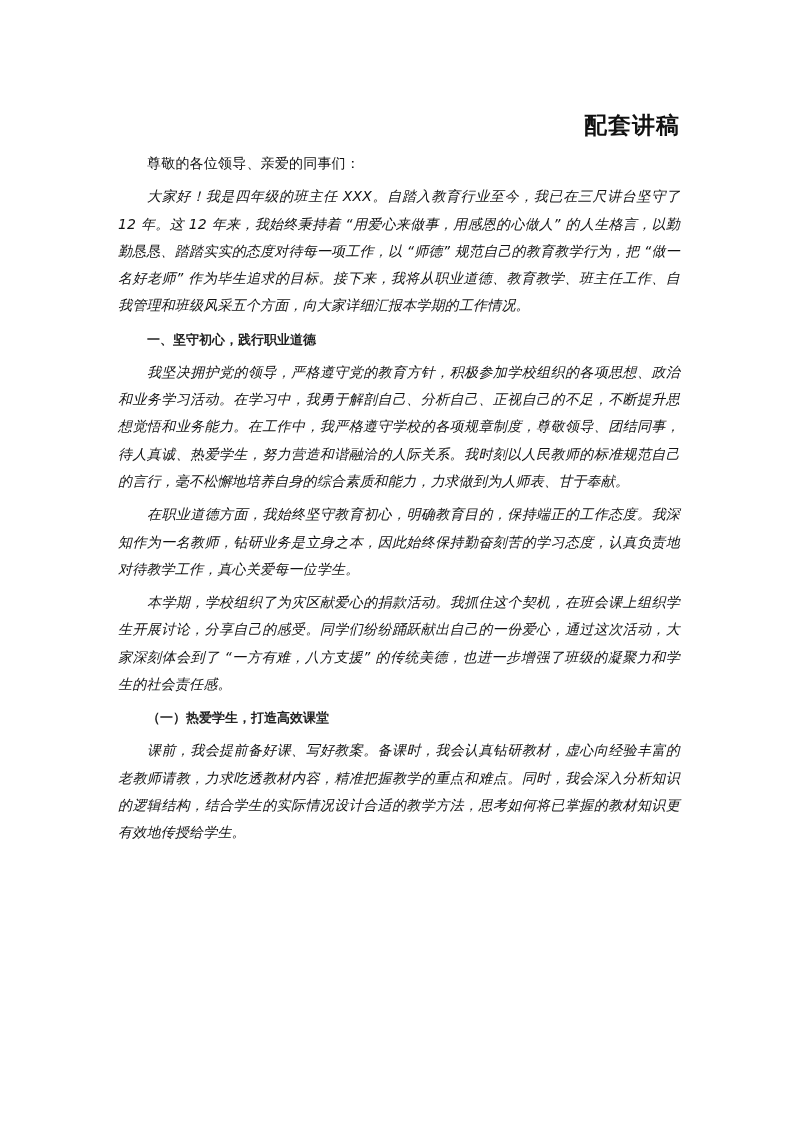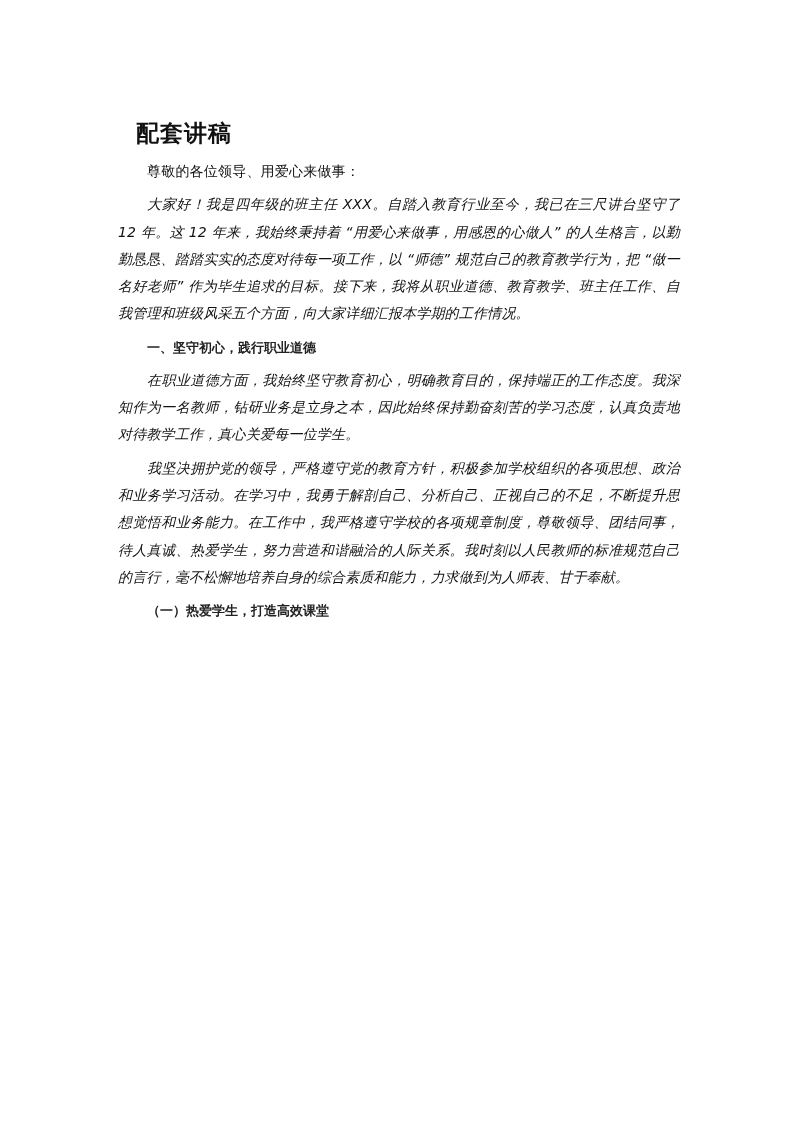--- a/index.html
+++ b/index.html
@@ -15,26 +15,26 @@
       font-family: "DejaVu Sans", "Liberation Sans", sans-serif;
       color: #111111;
     }
     .page {
       position: absolute;
       left: 118px;
       top: 100px;
       width: 562px;
     }
     .title {
-      text-align: left;
+      text-align: right;
       font-family: "DejaVu Sans", sans-serif;
       font-size: 23px;
       font-weight: bold;
       letter-spacing: 1px;
-      margin: 16px 0 8px 0;
+      margin: 8px 0 8px 0;
       height: 34px;
       line-height: 34px;
       padding-left: 18px;
     }
     .p {
       font-size: 14px;
       line-height: 27.3px;
       margin: 0;
       text-align: justify;
       text-indent: 29px;
@@ -59,28 +59,30 @@
     .h.sub {
       text-indent: 29px;
     }
   </style>
 </head>
 <body>
 
 <div class="page">
   <h1 class="title">配套讲稿</h1>
 
-  <p class="p salutation" style="text-indent:29px;">尊敬的各位领导、用爱心来做事：</p>
+  <p class="p salutation" style="text-indent:29px;">尊敬的各位领导、亲爱的同事们：</p>
 
   <p class="p body-para">大家好！我是四年级的班主任 XXX。自踏入教育行业至今，我已在三尺讲台坚守了 12 年。这 12 年来，我始终秉持着 “用爱心来做事，用感恩的心做人” 的人生格言，以勤勤恳恳、踏踏实实的态度对待每一项工作，以 “师德” 规范自己的教育教学行为，把 “做一名好老师” 作为毕生追求的目标。接下来，我将从职业道德、教育教学、班主任工作、自我管理和班级风采五个方面，向大家详细汇报本学期的工作情况。</p>
 
   <p class="h">一、坚守初心，践行职业道德</p>
 
+  <p class="p body-para">我坚决拥护党的领导，严格遵守党的教育方针，积极参加学校组织的各项思想、政治和业务学习活动。在学习中，我勇于解剖自己、分析自己、正视自己的不足，不断提升思想觉悟和业务能力。在工作中，我严格遵守学校的各项规章制度，尊敬领导、团结同事，待人真诚、热爱学生，努力营造和谐融洽的人际关系。我时刻以人民教师的标准规范自己的言行，毫不松懈地培养自身的综合素质和能力，力求做到为人师表、甘于奉献。</p>
+
   <p class="p body-para">在职业道德方面，我始终坚守教育初心，明确教育目的，保持端正的工作态度。我深知作为一名教师，钻研业务是立身之本，因此始终保持勤奋刻苦的学习态度，认真负责地对待教学工作，真心关爱每一位学生。</p>
 
-  <p class="p body-para">我坚决拥护党的领导，严格遵守党的教育方针，积极参加学校组织的各项思想、政治和业务学习活动。在学习中，我勇于解剖自己、分析自己、正视自己的不足，不断提升思想觉悟和业务能力。在工作中，我严格遵守学校的各项规章制度，尊敬领导、团结同事，待人真诚、热爱学生，努力营造和谐融洽的人际关系。我时刻以人民教师的标准规范自己的言行，毫不松懈地培养自身的综合素质和能力，力求做到为人师表、甘于奉献。</p>
-
+  <p class="p body-para">本学期，学校组织了为灾区献爱心的捐款活动。我抓住这个契机，在班会课上组织学生开展讨论，分享自己的感受。同学们纷纷踊跃献出自己的一份爱心，通过这次活动，大家深刻体会到了 “一方有难，八方支援” 的传统美德，也进一步增强了班级的凝聚力和学生的社会责任感。</p>
 
 
 
   <p class="h sub">（一）热爱学生，打造高效课堂</p>
 
+  <p class="p body-para">课前，我会提前备好课、写好教案。备课时，我会认真钻研教材，虚心向经验丰富的老教师请教，力求吃透教材内容，精准把握教学的重点和难点。同时，我会深入分析知识的逻辑结构，结合学生的实际情况设计合适的教学方法，思考如何将已掌握的教材知识更有效地传授给学生。</p>
 </div>
 
 </body></html>

